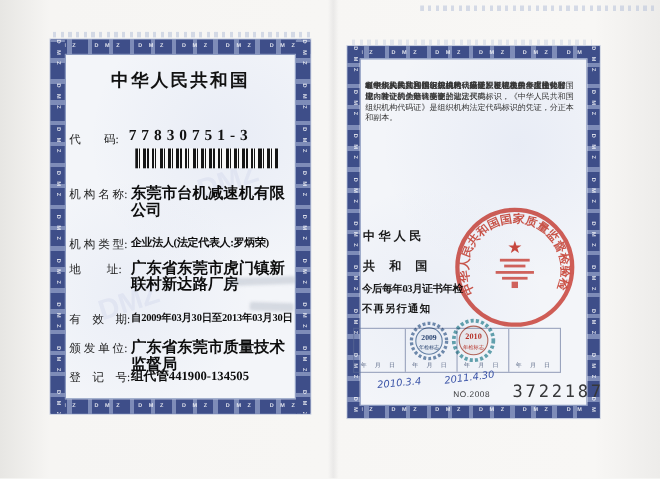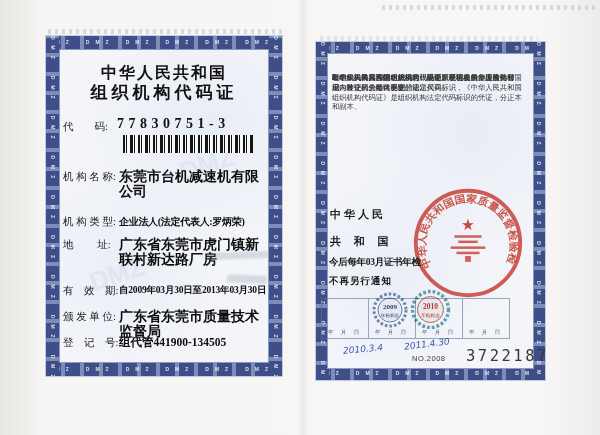--- a/index.html
+++ b/index.html
@@ -110,21 +110,20 @@
   <div class="page page-left">
     <div class="strip h top">DMZ　DMZ　DMZ　DMZ　DMZ　DMZ　DMZ　DMZ　DMZ　DMZ　DMZ　DMZ　DMZ　DMZ　DMZ　DMZ　DMZ　DMZ　DMZ　DMZ　DMZ　DMZ　DMZ　DMZ　DMZ　DMZ　DMZ　DMZ　DMZ　DMZ</div>
     <div class="strip h bot">DMZ　DMZ　DMZ　DMZ　DMZ　DMZ　DMZ　DMZ　DMZ　DMZ　DMZ　DMZ　DMZ　DMZ　DMZ　DMZ　DMZ　DMZ　DMZ　DMZ　DMZ　DMZ　DMZ　DMZ　DMZ　DMZ　DMZ　DMZ　DMZ　DMZ</div>
     <div class="strip v lft">DMZ　DMZ　DMZ　DMZ　DMZ　DMZ　DMZ　DMZ　DMZ　DMZ　DMZ　DMZ　DMZ　DMZ　DMZ　DMZ　DMZ　DMZ　DMZ　DMZ　DMZ　DMZ　DMZ　DMZ　DMZ　DMZ　DMZ　DMZ　DMZ　DMZ　DMZ　DMZ　DMZ　DMZ　DMZ　DMZ　DMZ　DMZ　DMZ　DMZ</div>
     <div class="strip v rgt">DMZ　DMZ　DMZ　DMZ　DMZ　DMZ　DMZ　DMZ　DMZ　DMZ　DMZ　DMZ　DMZ　DMZ　DMZ　DMZ　DMZ　DMZ　DMZ　DMZ　DMZ　DMZ　DMZ　DMZ　DMZ　DMZ　DMZ　DMZ　DMZ　DMZ　DMZ　DMZ　DMZ　DMZ　DMZ　DMZ　DMZ　DMZ　DMZ　DMZ</div>
     <div class="inner">
       <div class="ghost" style="top:100px;left:120px;font-size:26px;transform:rotate(-18deg);">DMZ</div>
       <div class="ghost" style="top:210px;left:30px;font-size:26px;transform:rotate(-18deg);">DMZ</div>
 
       <div class="l-title1">中华人民共和国</div>
-      <div class="l-title2">组织机构代码证</div>
 
       <div class="l-code-label">代　　码:</div>
       <div class="l-code-value">77830751-3</div>
       <div class="l-barcode"></div>
 
       <div class="l-row r-name">
         <span class="lab">机 构 名 称:</span>
         <span class="val">东莞市台机减速机有限公司</span>
       </div>
       <div class="l-row r-type">

